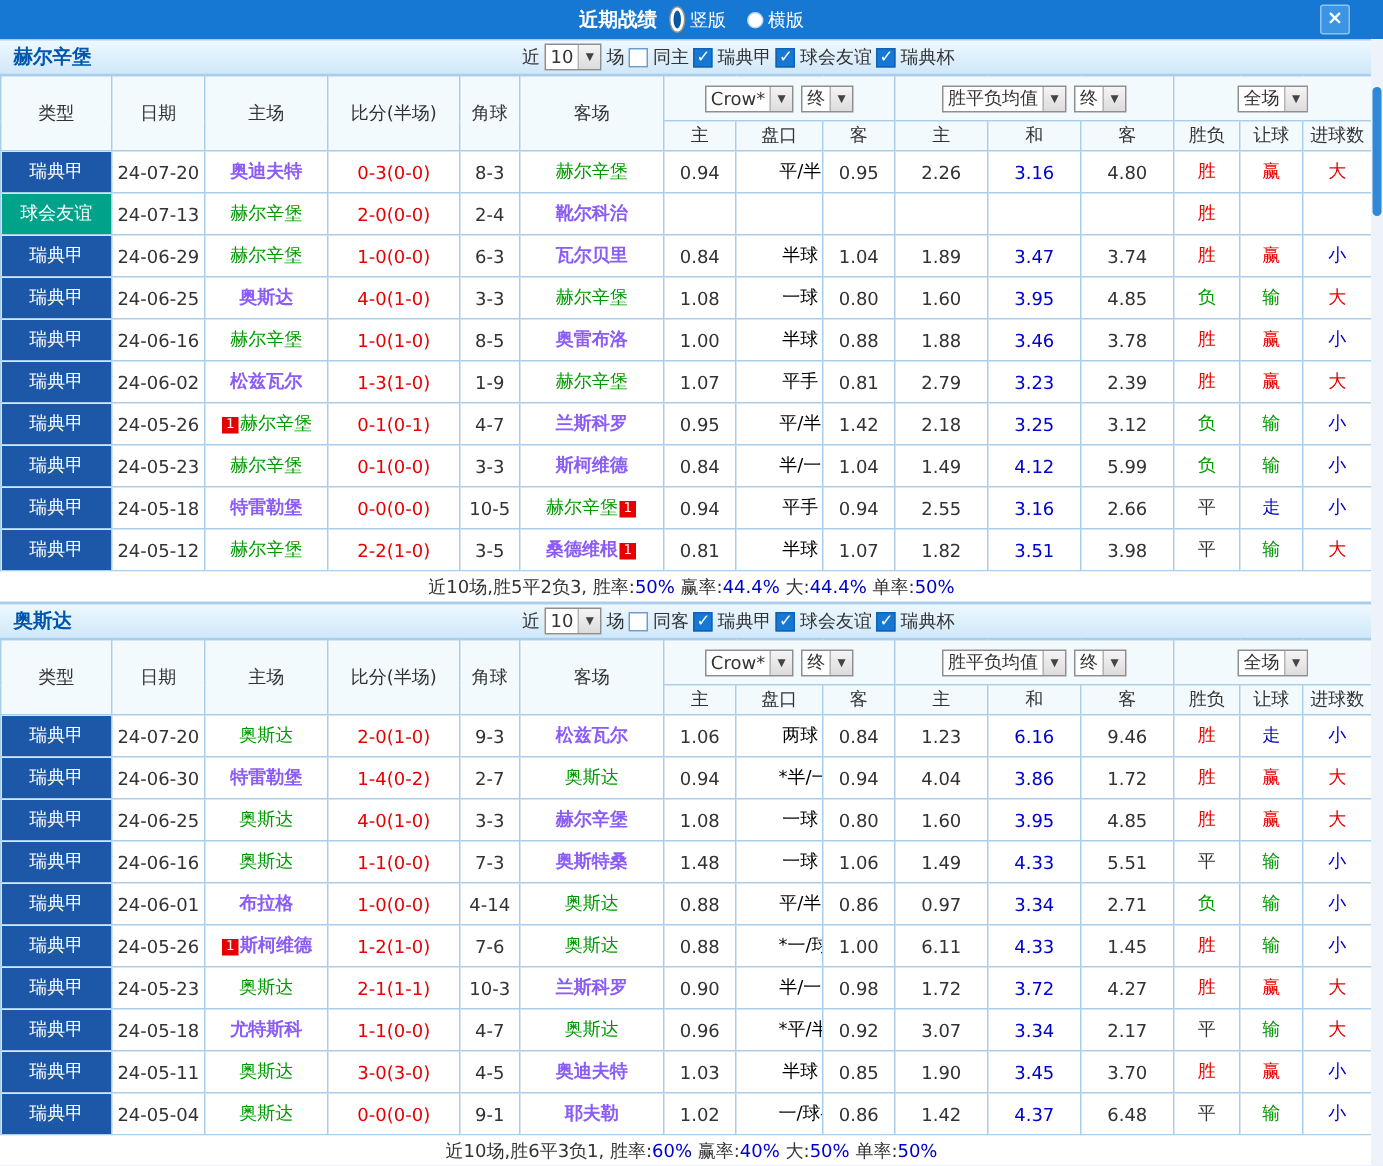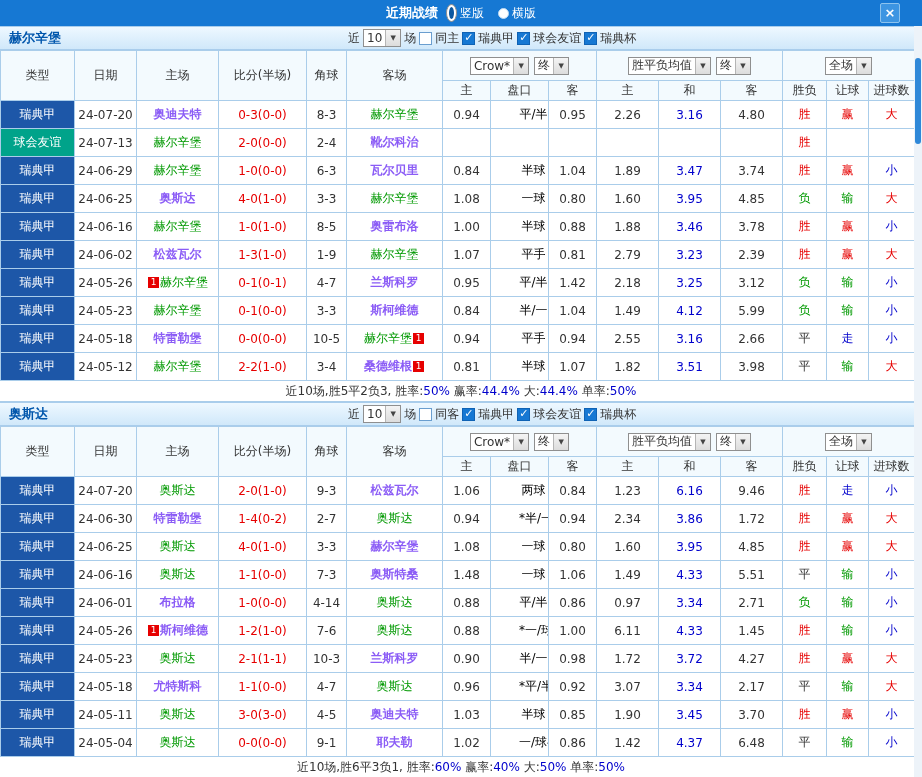--- a/index.html
+++ b/index.html
@@ -315,21 +315,21 @@
           <td>2.66</td>
           <td class="c-black">平</td>
           <td class="c-blue">走</td>
           <td class="c-blue">小</td>
         </tr>
         <tr>
           <td class="type-league">瑞典甲</td>
           <td>24-05-12</td>
           <td class="team-cell"><span class="team-link team-focal">赫尔辛堡</span></td>
           <td class="score">2-2(1-0)</td>
-          <td>3-4</td>
+          <td>3-5</td>
           <td class="team-cell"><span class="team-link team-plain">桑德维根</span><span class="red-badge">1</span></td>
           <td>0.81</td>
           <td class="handicap">半球</td>
           <td>1.07</td>
           <td>1.82</td>
           <td class="avg-draw">3.51</td>
           <td>3.98</td>
           <td class="c-black">平</td>
           <td class="c-green">输</td>
           <td class="c-red">大</td>
@@ -460,21 +460,21 @@
         <tr>
           <td class="type-league">瑞典甲</td>
           <td>24-06-30</td>
           <td class="team-cell"><span class="team-link team-plain">特雷勒堡</span></td>
           <td class="score">1-4(0-2)</td>
           <td>2-7</td>
           <td class="team-cell"><span class="team-link team-focal">奥斯达</span></td>
           <td>0.94</td>
           <td class="handicap">*半/一</td>
           <td>0.94</td>
-          <td>2.34</td>
+          <td>4.04</td>
           <td class="avg-draw">3.86</td>
           <td>1.72</td>
           <td class="c-red">胜</td>
           <td class="c-red">赢</td>
           <td class="c-red">大</td>
         </tr>
         <tr>
           <td class="type-league">瑞典甲</td>
           <td>24-06-25</td>
           <td class="team-cell"><span class="team-link team-focal">奥斯达</span></td>

